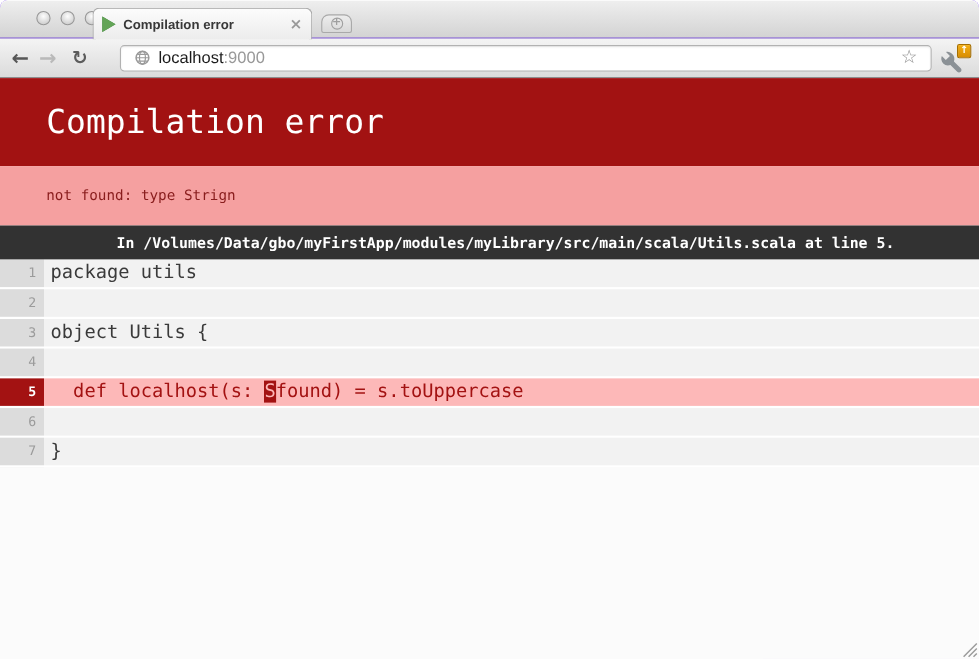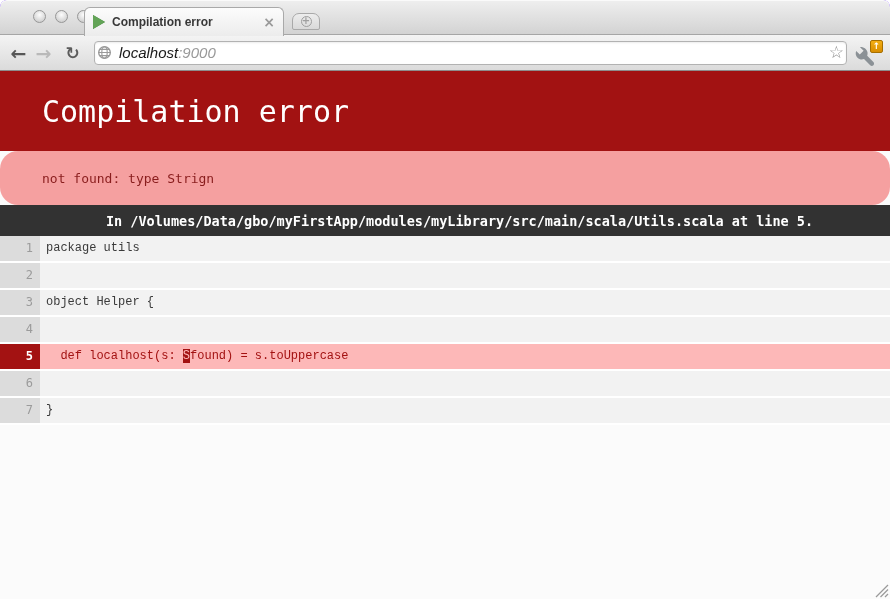--- a/index.html
+++ b/index.html
@@ -60,25 +60,24 @@
     border-bottom: 1px solid #8d8d8d; padding: 0 6px;
   }
   .nav-btn {
     width: 25px; height: 25px; display: flex; align-items: center; justify-content: center;
     font-family: "DejaVu Sans", sans-serif; font-weight: bold; border-radius: 4px;
   }
   .nav-back { font-size: 19px; color: #575757; }
   .nav-forward { font-size: 19px; color: #b9b9b9; }
   .nav-reload { font-size: 17px; color: #5c5c5c; margin-left: 4px; }
   .omnibox {
-    flex: 1; height: 24px; margin-left: 9px; margin-right: 7px;
+    flex: 1; height: 24px; margin-left: 24px; margin-right: 7px;
     background: #ffffff; border: 1px solid #b2b2b2; border-radius: 4px;
-    display: flex; align-items: center; padding: 0 2px;
+    display: flex; align-items: center; padding: 0 12px;
     box-shadow: inset 0 1px 2px rgba(0,0,0,0.08);
-    font-style: italic;
   }
   .globe-icon { margin-right: 7px; display: flex; }
   .url-text { font-size: 15px; color: #1b1b1b; white-space: nowrap; }
   .url-port { color: #999999; text-align: right; }
   .star-icon {
     margin-left: auto; font-size: 17px; color: #909090; line-height: 17px;
     font-family: "DejaVu Sans", sans-serif;
   }
   .wrench-btn { position: relative; width: 30px; height: 28px; display: flex; align-items: flex-end; justify-content: flex-start; }
   .update-badge {
@@ -90,40 +89,40 @@
 
   
   .content { height: 528px; background: #fbfbfb; display: flex; flex-direction: column; font-family: "DejaVu Sans Mono", monospace; }
   .error-header {
     height: 80px; background: #a21212; display: flex; align-items: center;
     padding-left: 42px; flex: none;
   }
   .error-title { color: #ffffff; font-size: 30px; font-weight: normal; font-family: "DejaVu Sans Mono", monospace; letter-spacing: 0; }
   .error-banner {
     height: 54px; background: #f5a0a0; display: flex; align-items: center;
-    padding-left: 42px; flex: none; border-radius: 18px;
+    padding-left: 42px; flex: none;
   }
   .error-message { color: #891d1d; font-size: 13px; }
   .error-location {
     height: 31px; background: #323232; display: flex; align-items: center;
     padding-left: 29px; flex: none; justify-content: center;
   }
   .location-text { color: #ffffff; font-size: 13.5px; font-weight: bold; white-space: nowrap; }
 
   
   .code-listing { flex: none; }
   .code-row { display: flex; height: 27px; }
   .line-number {
     width: 40px; flex: none; background: #dcdcdc; color: #9b9b9b;
     text-align: right; padding-right: 7px; font-size: 12px; line-height: 25px;
     border-bottom: 2px solid #ffffff;
   }
   .line-code {
-    flex: 1; background: #f2f2f2; color: #3a3a3a; font-size: 12px; line-height: 25px;
-    padding-left: 6px; white-space: pre; border-bottom: 2px solid #ffffff; overflow: hidden; font-family: Liberation Mono, monospace;
+    flex: 1; background: #f2f2f2; color: #3a3a3a; font-size: 17px; line-height: 25px;
+    padding-left: 6px; white-space: pre; border-bottom: 2px solid #ffffff; overflow: hidden;
   }
   .code-row.error-line .line-number { background: #a31212; color: #ffffff; font-weight: bold; }
   .code-row.error-line .line-code { background: #fdb8b8; color: #a31212; }
   .code-marker { background: #a31212; color: #fdb8b8; }
   .below-code { flex: 1; background: #fbfbfb; }
 
   .resize-grip { position: absolute; right: 1px; bottom: 1px; width: 17px; height: 17px; }
 </style>
 </head>
 <body>
@@ -185,21 +184,21 @@
       <div class="code-row">
         <span class="line-number">1</span>
         <span class="line-code">package utils</span>
       </div>
       <div class="code-row">
         <span class="line-number">2</span>
         <span class="line-code"></span>
       </div>
       <div class="code-row">
         <span class="line-number">3</span>
-        <span class="line-code">object Helper {</span>
+        <span class="line-code">object Utils {</span>
       </div>
       <div class="code-row">
         <span class="line-number">4</span>
         <span class="line-code"></span>
       </div>
       <div class="code-row error-line">
         <span class="line-number">5</span>
         <span class="line-code"><span>  def localhost(s: </span><span class="code-marker">S</span><span>found) = s.toUppercase</span></span>
       </div>
       <div class="code-row">

